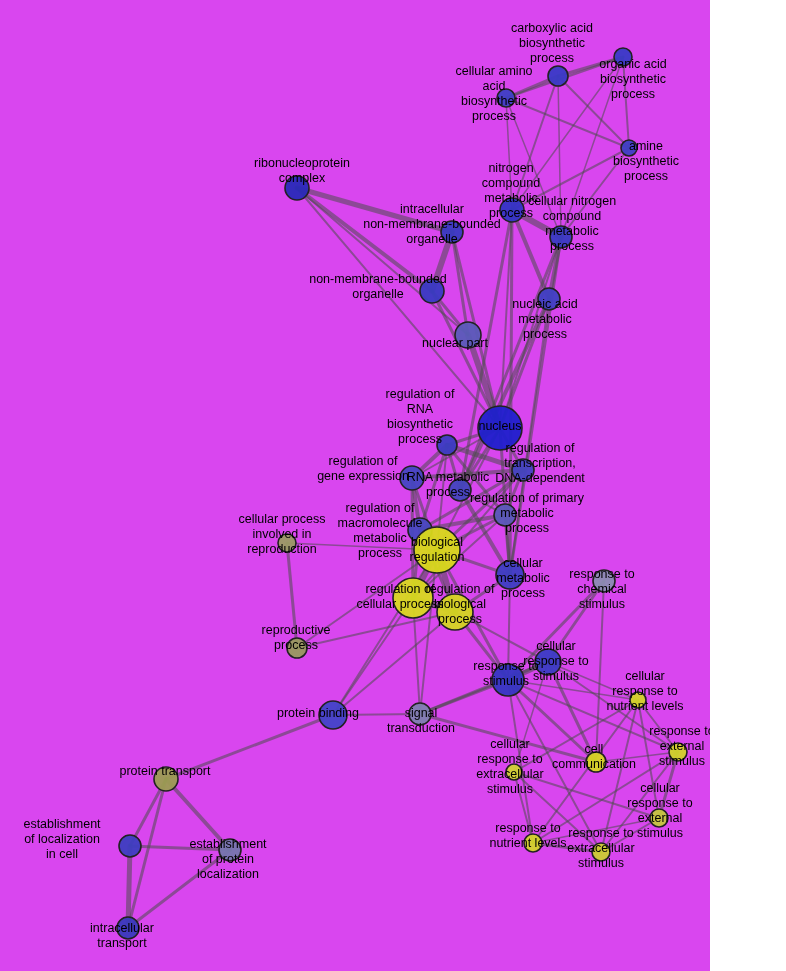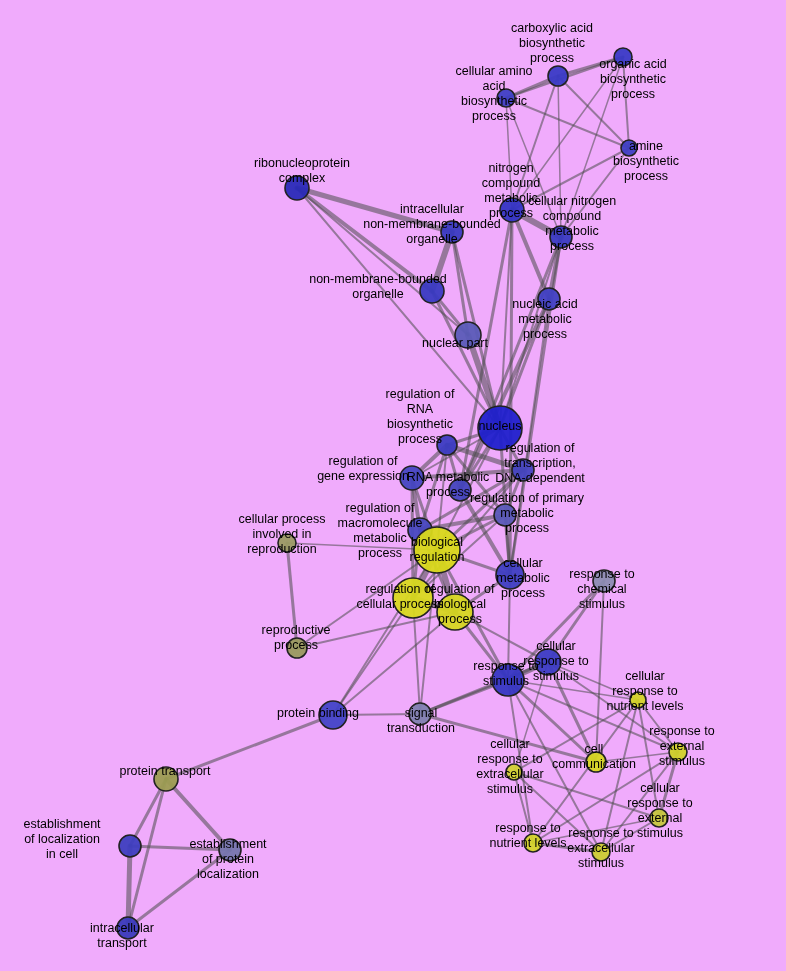--- a/index.html
+++ b/index.html
@@ -1,16 +1,16 @@
 <!DOCTYPE html>
 <html><head>
 <meta charset="utf-8">
 <style>
   html,body{margin:0;padding:0;background:#ffffff;}
-  .stage{position:relative;width:786px;height:971px;background:#f0abfc;overflow:hidden;}
+  .stage{position:relative;width:710px;height:971px;background:#d946ef;overflow:hidden;}
   svg{display:block;}
   text{font-family:"Liberation Sans","DejaVu Sans",sans-serif;fill:#000000;}
 </style>
 </head>
 <body>
 
 <div class="stage">
   <svg width="786" height="971" viewBox="0 0 786 971">
     <g>
         <line x1="558" y1="76" x2="623" y2="57" stroke="#4d4d4d" stroke-width="3" stroke-opacity="0.55" stroke-linecap="round"></line>

